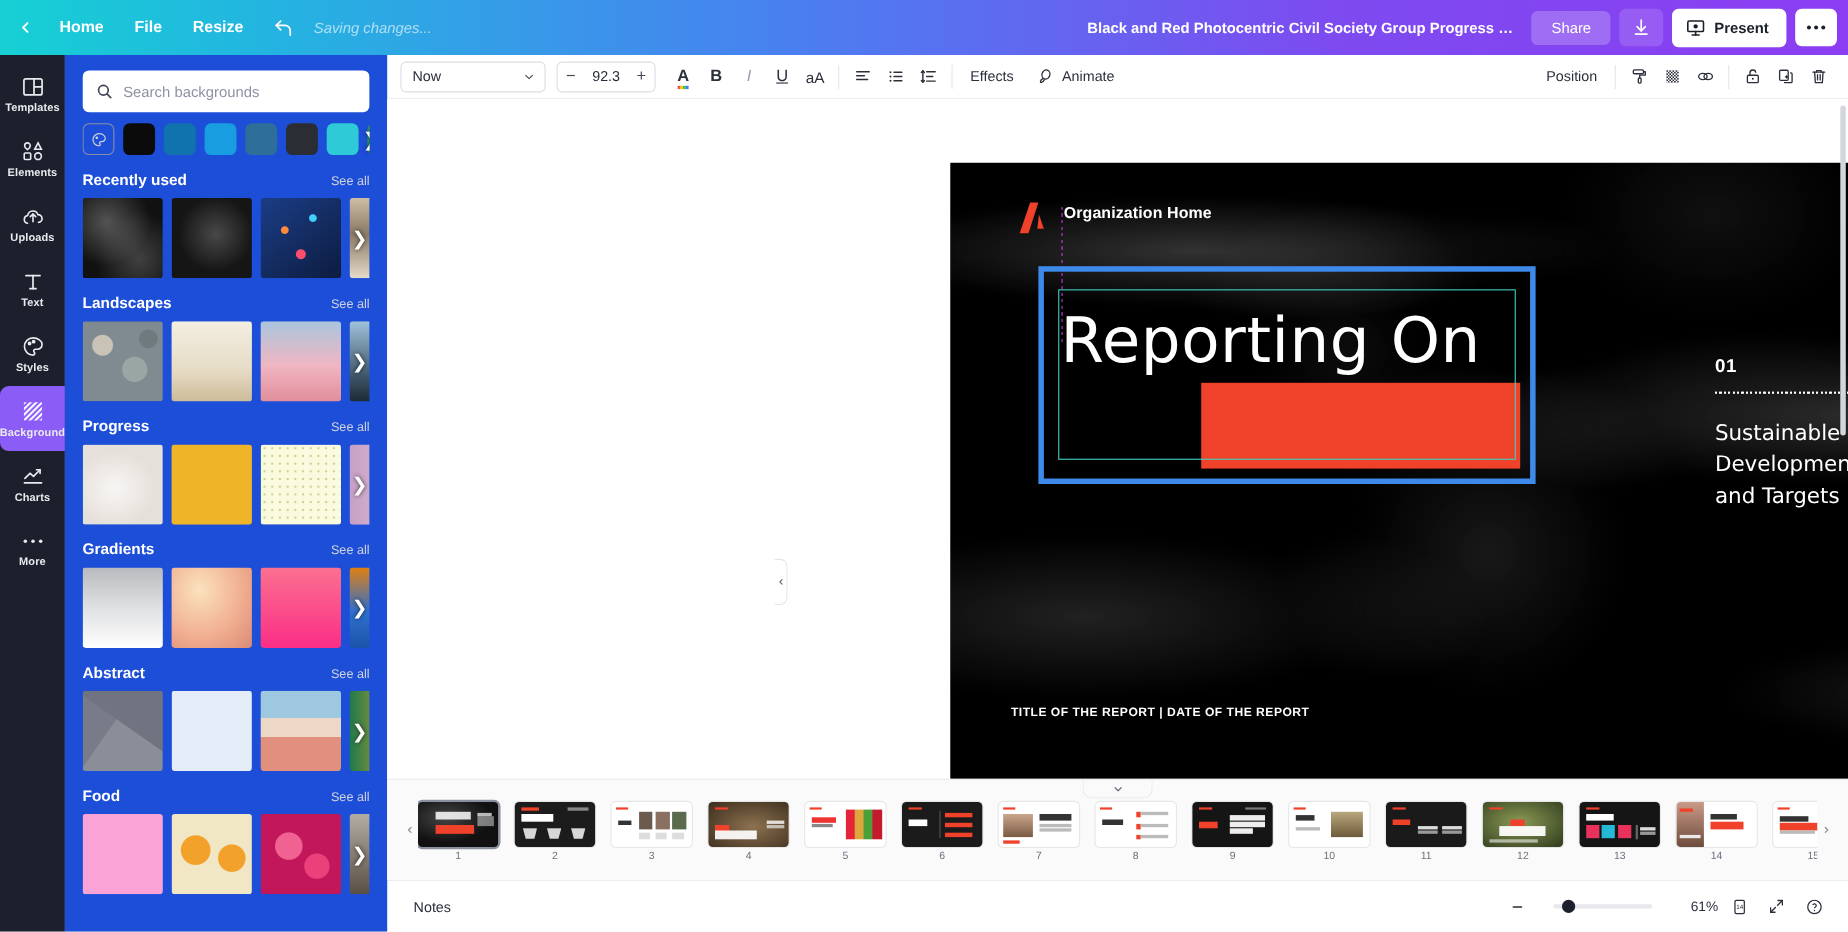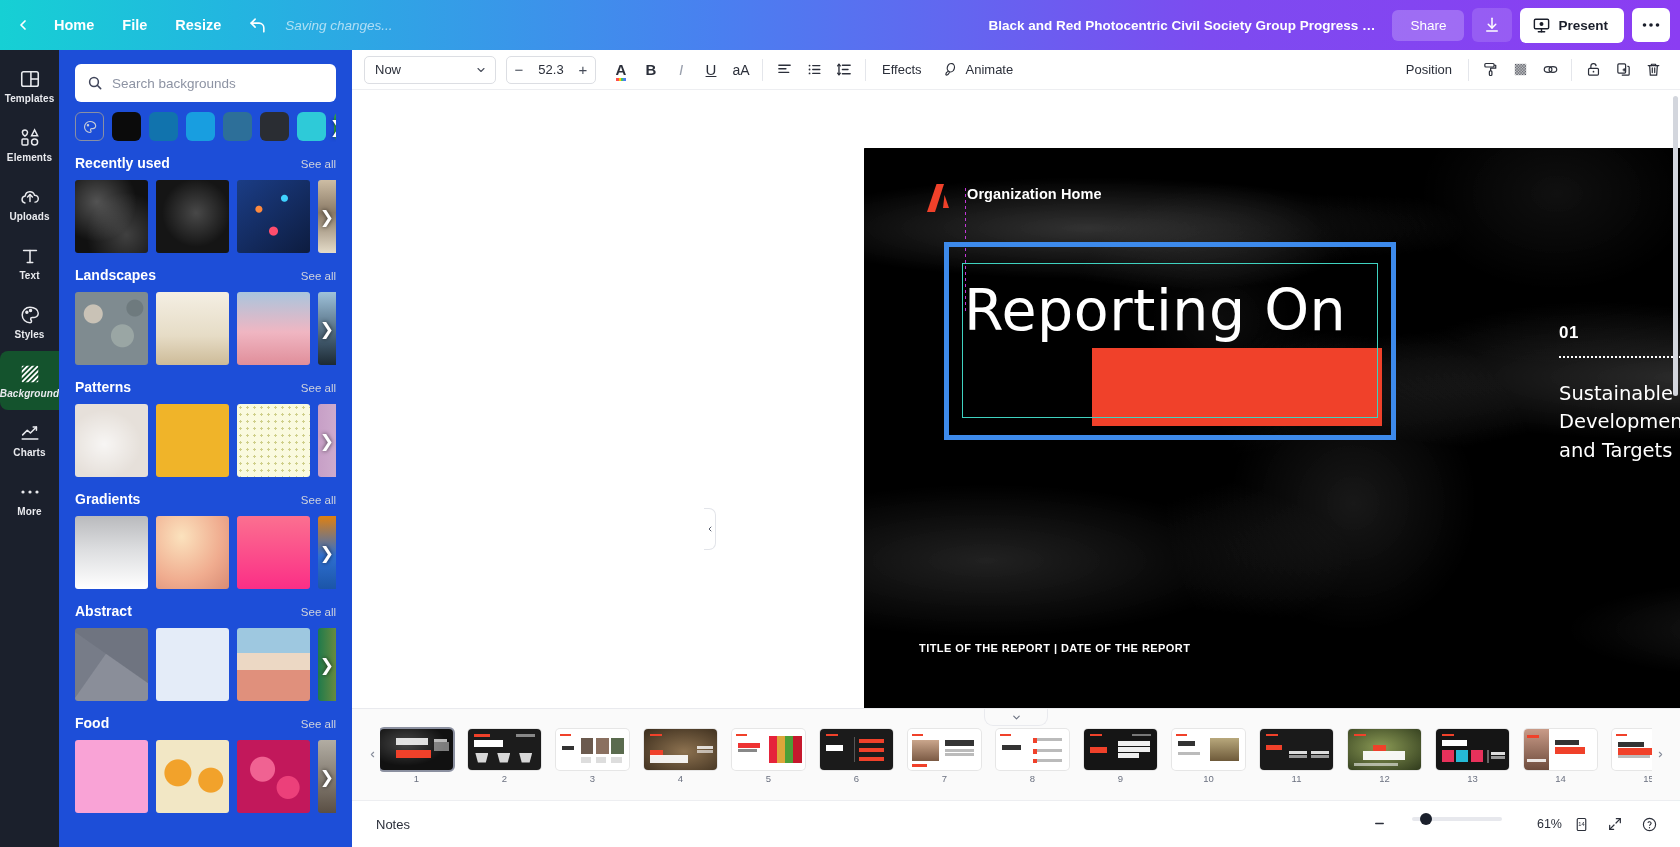--- a/index.html
+++ b/index.html
@@ -40,21 +40,21 @@
 
   
   .body { flex: 1 1 auto; display: flex; min-height: 0; }
 
   
   .rail { width: 59px; flex: 0 0 59px; background: #1b202c; display: flex; flex-direction: column; align-items: center; padding-top: 6px; }
   .rail-item {
     width: 59px; height: 59px; display: flex; flex-direction: column; align-items: center; justify-content: center;
     color: #e9eaee; cursor: pointer; gap: 3px; position: relative;
   }
-  .rail-item.active { background: #14532d; border-radius: 8px 0 0 8px; font-style: italic; }
+  .rail-item.active { background: #8b5cf6; border-radius: 8px 0 0 8px; }
   .rail-label { font-size: 10px; font-weight: 600; letter-spacing: .1px; }
   .rail-ico { width: 22px; height: 22px; display: block; }
 
   
   .panel { width: 293px; flex: 0 0 293px; background: #1d4ed8; overflow: hidden; position: relative; padding: 0 16px; }
   .panel-scroll { height: 100%; overflow: hidden; }
   .search-wrap { padding: 14px 0 10px; }
   .search-box {
     background: #fff; border-radius: 6px; height: 38px; display: flex; align-items: center; padding: 0 12px; gap: 9px;
   }
@@ -165,21 +165,21 @@
     position: absolute; left: 50%; transform: translateX(-50%); top: 0;
     width: 64px; height: 17px; background: #fafafa; border: 1px solid #e9eaee; border-top: 0;
     border-radius: 0 0 9px 9px; display: flex; align-items: center; justify-content: center;
     color: #6b7180; font-size: 9px; cursor: pointer; z-index: 5;
   }
 
   
   .statusbar { flex: 0 0 47px; background: #fff; border-top: 1px solid #edeef1; display: flex; align-items: center; padding: 0 16px; }
   .notes { font-size: 13px; color: #2b2f3a; cursor: pointer; padding: 5px 8px; border-radius: 5px; }
   .sb-flex { flex: 1 1 auto; }
-  .zoom-grp { display: flex; gap: 26px; }
+  .zoom-grp { display: flex; align-items: center; gap: 26px; }
   .zoom-minus { color: #2b2f3a; font-size: 14px; cursor: pointer; }
   .zoom-track { width: 90px; height: 4px; background: #e7e8ed; border-radius: 3px; position: relative; cursor: pointer; }
   .zoom-thumb { position: absolute; left: 8px; top: -4px; width: 12px; height: 12px; border-radius: 50%; background: #1b202c; }
   .zoom-pct { font-size: 12.5px; color: #2b2f3a; width: 34px; text-align: right; }
   .sb-icon { width: 30px; height: 30px; display: flex; align-items: center; justify-content: center; cursor: pointer; border-radius: 5px; color: #2b2f3a; margin-left: 4px; }
 
   svg { display: block; }
 </style>
 </head>
 <body>
@@ -379,21 +379,21 @@
         </div>
         <div class="tiles">
           <div class="tile" style="background:#7f8b90;background-image:radial-gradient(circle at 25% 30%,#c9c2b6 0 9px,transparent 10px),radial-gradient(circle at 65% 60%,#9aa6a4 0 11px,transparent 12px),radial-gradient(circle at 82% 22%,#6e7a7e 0 8px,transparent 9px);"></div>
           <div class="tile" style="background:linear-gradient(180deg,#f4efe3,#e6dcc6 60%,#cdbb98);"></div>
           <div class="tile" style="background:linear-gradient(180deg,#a9c5dd,#f0b6c2 55%,#e08e9a);"></div>
           <div class="tile" style="background:linear-gradient(180deg,#9fc2da,#3d5466 70%,#1d2a33);"></div>
           <div class="row-arrow">❯</div>
         </div>
 
         <div class="sec-head">
-          <div class="sec-title">Patterns</div>
+          <div class="sec-title">Progress</div>
           <div class="sec-seeall">See all</div>
         </div>
         <div class="tiles">
           <div class="tile" style="background:#e6e0da;background-image:radial-gradient(ellipse at 40% 55%,rgba(255,255,255,.7),transparent 60%);"></div>
           <div class="tile" style="background:#f0b429;"></div>
           <div class="tile" style="background:#fafadf;background-image:radial-gradient(circle,#cfcf8a 0 1px,transparent 1.4px);background-size:7px 7px;"></div>
           <div class="tile" style="background:linear-gradient(90deg,#c79fc6,#e3cfe2);"></div>
           <div class="row-arrow">❯</div>
         </div>
 
@@ -443,21 +443,21 @@
           <span>Now</span>
           <span>
             <svg width="12" height="12" viewBox="0 0 24 24" fill="none" stroke="#4a4f5c" stroke-width="2.2" stroke-linecap="round" stroke-linejoin="round">
                 <polyline points="6 9 12 15 18 9"></polyline>
               </svg>
           </span>
         </div>
 
         <div class="size-grp">
           <div class="size-btn">−</div>
-          <div class="size-val">52.3</div>
+          <div class="size-val">92.3</div>
           <div class="size-btn">+</div>
         </div>
 
         <div class="tbtn">
           <span class="letter-A">A</span>
         </div>
         <div class="tbtn">
             <b style="font-size:15px">B</b>
           </div>
         <div class="tbtn">

